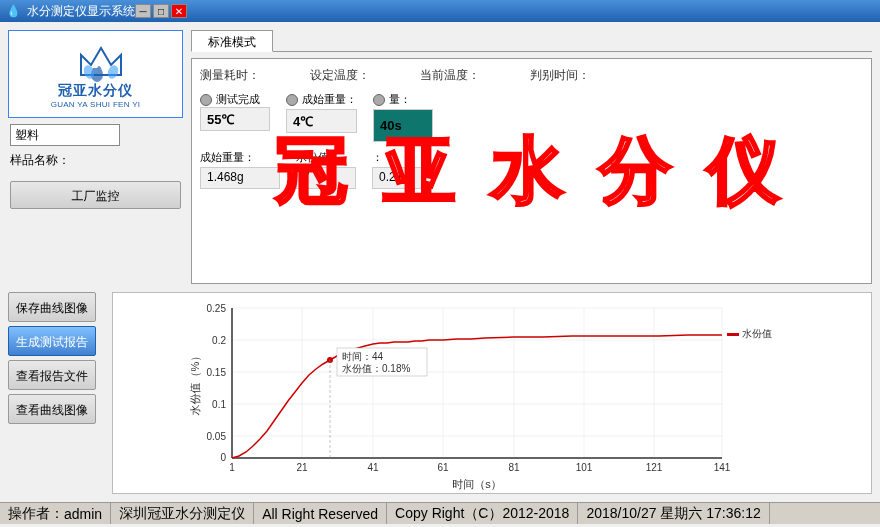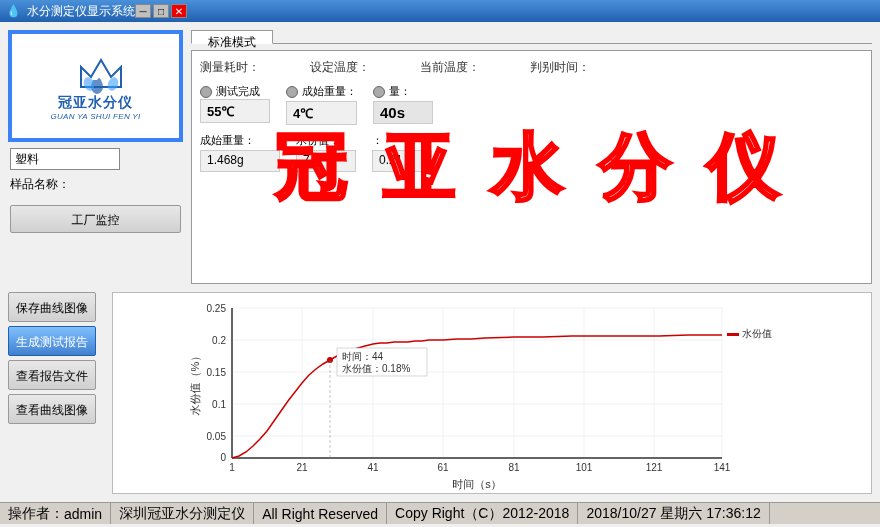--- a/index.html
+++ b/index.html
@@ -54,22 +54,22 @@
     #left-panel {
       width: 175px;
       display: flex;
       flex-direction: column;
       gap: 6px;
     }
 
     
     #logo-area {
       background: white;
-      border: 4px solid #3b82f6;
-      height: 112px;
+      border: 1px solid #3b82f6;
+      height: 88px;
       display: flex;
       flex-direction: column;
       align-items: center;
       justify-content: center;
       padding: 0;
     }
     #logo-icon {
       width: 50px; height: 40px;
       position: relative;
       margin-bottom: 2px;
@@ -121,21 +121,21 @@
       display: flex;
       align-items: flex-end;
     }
     .tab {
       padding: 2px 16px;
       background: #d8d8d8;
       border: 1px solid #999;
       border-bottom: none;
       cursor: pointer;
       font-size: 12px;
-      height: 14px;
+      height: 22px;
       line-height: 18px;
     }
     .tab.active {
       background: white;
       border-bottom: 1px solid white;
       z-index: 2;
     }
 
     
     #measurement-panel {
@@ -262,21 +262,21 @@
           <svg viewBox="0 0 60 50" width="60" height="50">
 
             <path d="M10,35 L10,15 L20,25 L30,8 L40,25 L50,15 L50,35 Z" fill="none" stroke="#2060b0" stroke-width="2"></path>
 
             <path d="M22,28 Q18,36 22,40 Q26,44 30,40 Q34,36 30,28 Q28,24 26,28 Z" fill="#2060b0" opacity="0.7"></path>
             <ellipse cx="18" cy="32" rx="5" ry="7" fill="#40a0ff" opacity="0.6" transform="rotate(-20,18,32)"></ellipse>
             <ellipse cx="42" cy="32" rx="5" ry="7" fill="#40a0ff" opacity="0.6" transform="rotate(20,42,32)"></ellipse>
           </svg>
         </div>
         <div style="font-size:14px;color:#2060b0;font-weight:bold;letter-spacing:1px;">冠亚水分仪</div>
-        <div style="font-size:8px;color:#2060b0;letter-spacing:0.3px;margin-top:0;font-style:italic;">GUAN YA SHUI FEN YI</div>
+        <div style="font-size:8px;color:#2060b0;letter-spacing:0.3px;margin-top:0;">GUAN YA SHUI FEN YI</div>
       </div>
 
       <div style="padding: 0 2px;">
         <input type="text" id="sample-name-input" class="" style="width: 110px; height: 22px; border: 1px solid rgb(136, 136, 136); background: white; padding: 2px 4px; font-size: 12px;" value="塑料">
       </div>
       <div id="sample-name-row">
         <label>样品名称：</label>
       </div>
 
 
@@ -325,21 +325,21 @@
               <div style="width:12px;height:12px;border-radius:50%;background:#aaa;border:1px solid #666;"></div>
               <span style="font-size:11px;">成始重量：</span>
             </div>
             <div style="background:#f0f0f0;border:1px solid #ccc;padding:2px 6px;min-height:22px;font-size:13px;font-weight:bold;">4℃</div>
           </div>
           <div style="display:flex;flex-direction:column;gap:2px;min-width:60px;">
             <div style="display:flex;align-items:center;gap:4px;">
               <div style="width:12px;height:12px;border-radius:50%;background:#aaa;border:1px solid #666;"></div>
               <span style="font-size:11px;">量：</span>
             </div>
-            <div style="background:#e5e5e5;border:1px solid #ccc;padding:2px 6px;min-height:22px;font-size:15px;font-weight:bold;">40s</div>
+            <div style="background:#0f766e;border:1px solid #ccc;padding:8px 6px;min-height:22px;font-size:13px;font-weight:bold;">40s</div>
           </div>
         </div>
 
         <div style="display:flex;gap:16px;position:relative;z-index:1;">
           <div style="min-width:80px;">
             <div style="font-size:11px;margin-bottom:2px;">成始重量：</div>
             <div style="background:#f0f0f0;border:1px solid #ccc;padding:2px 6px;min-height:22px;font-size:12px;">1.468g</div>
           </div>
           <div style="min-width:60px;">
             <div style="font-size:11px;margin-bottom:2px;">水份值：</div>

